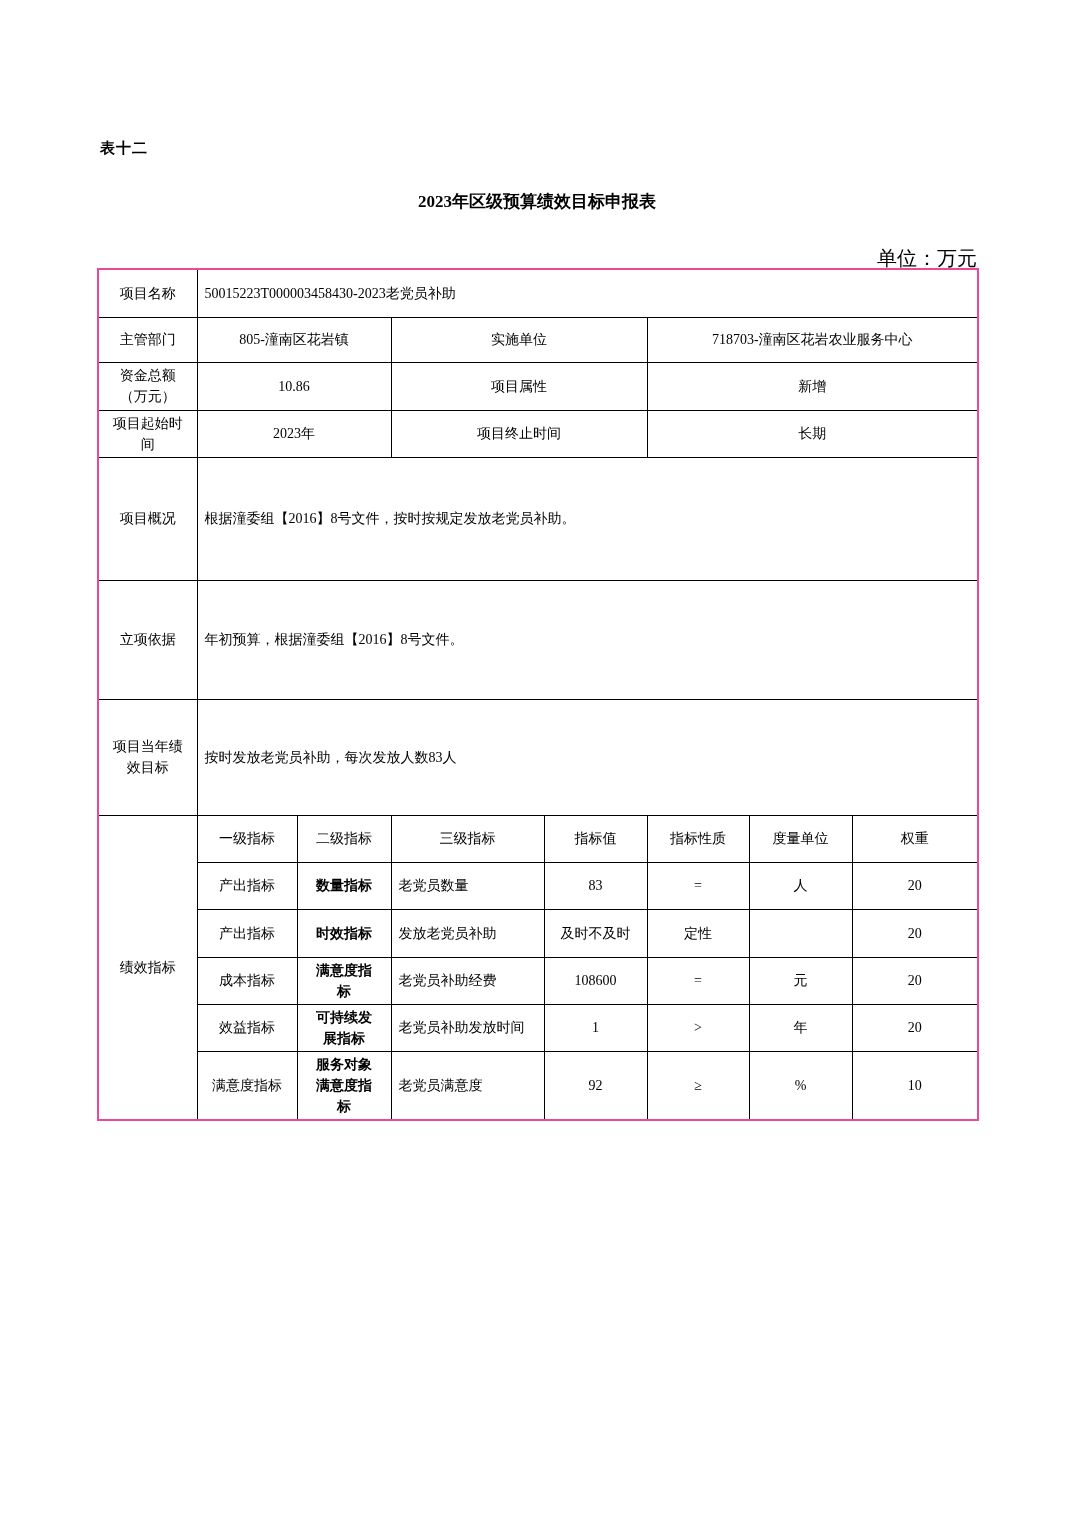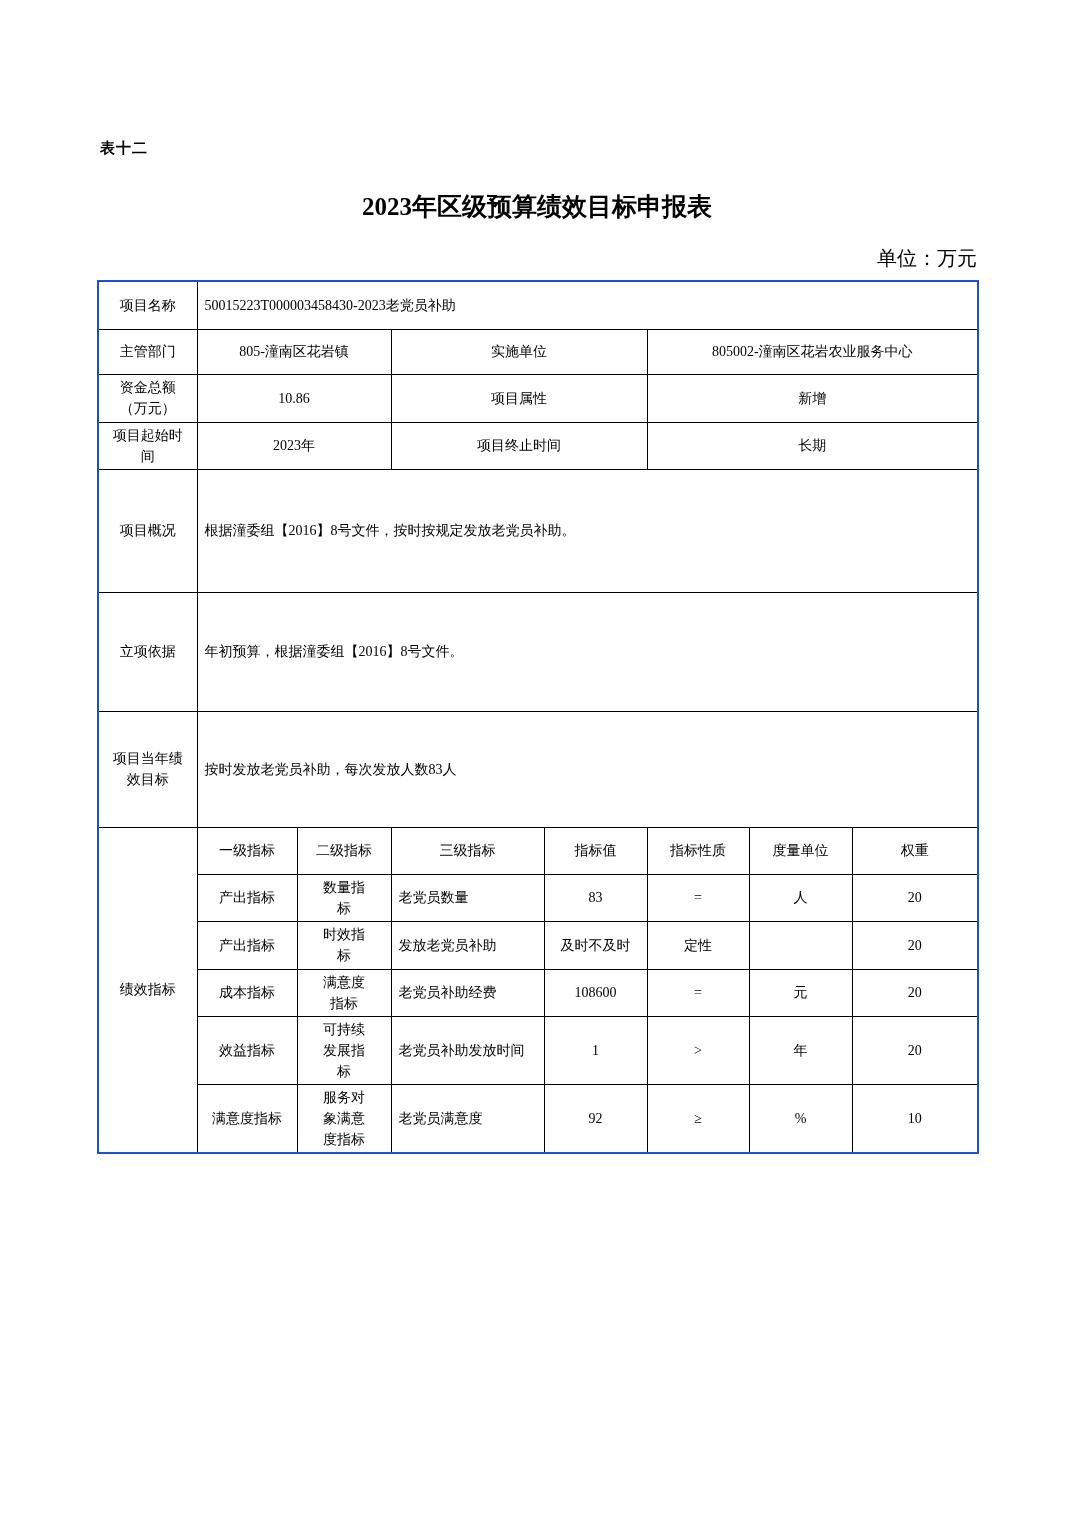--- a/index.html
+++ b/index.html
@@ -23,57 +23,58 @@
     font-size: 15px;
     font-weight: bold;
     letter-spacing: 1px;
   }
   .title {
     position: absolute;
     left: 0;
     top: 190px;
     width: 1074px;
     text-align: center;
-    font-size: 25px;
+    font-size: 17px;
     font-weight: bold;
   }
   .unit-note {
     position: absolute;
     right: 97px;
     top: 245px;
     font-size: 20px;
   }
   table.decl {
     position: absolute;
     left: 97px;
-    top: 280px;
+    top: 268px;
     width: 880px;
     border-collapse: collapse;
     table-layout: fixed;
-    border: 2px solid #1d4ed8;
+    border: 2px solid #ec4899;
   }
   table.decl td {
     border: 1px solid #000;
     font-size: 14px;
     line-height: 1.5;
     text-align: center;
     vertical-align: middle;
     padding: 2px 5px;
     word-break: break-all;
     overflow: hidden;
   }
   table.decl td.lbl {
     padding: 2px 8px;
   }
   table.decl td.left {
     text-align: left;
     padding-left: 7px;
   }
   table.decl td.ind-l2 {
-    padding: 2px 24px;
+    padding: 2px 14px;
+    font-weight: bold;
   }
   
   tr.r1  { height: 48px; }
   tr.r2  { height: 45px; margin-top: 36px; }
   tr.r3  { height: 48px; }
   tr.r4  { height: 45px; }
   tr.r5  { height: 123px; margin-top: 44px; }
   tr.r6  { height: 119px; }
   tr.r7  { height: 116px; }
   tr.r8  { height: 47px; }
@@ -107,21 +108,21 @@
     <tbody>
         <tr class="r1">
       <td class="lbl">项目名称</td>
       <td colspan="7" class="left">50015223T000003458430-2023老党员补助</td>
     </tr>
 
     <tr class="r2">
       <td class="lbl">主管部门</td>
       <td colspan="2">805-潼南区花岩镇</td>
       <td colspan="2">实施单位</td>
-      <td colspan="3">805002-潼南区花岩农业服务中心</td>
+      <td colspan="3">718703-潼南区花岩农业服务中心</td>
     </tr>
 
     <tr class="r3">
       <td class="lbl">资金总额（万元）</td>
       <td colspan="2">10.86</td>
       <td colspan="2">项目属性</td>
       <td colspan="3">新增</td>
     </tr>
 
     <tr class="r4">

